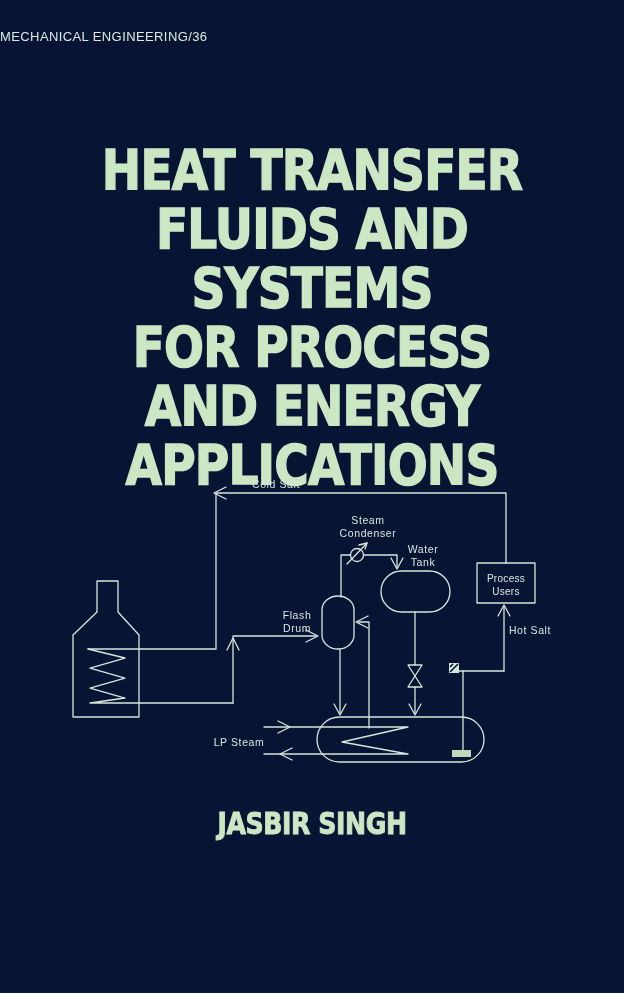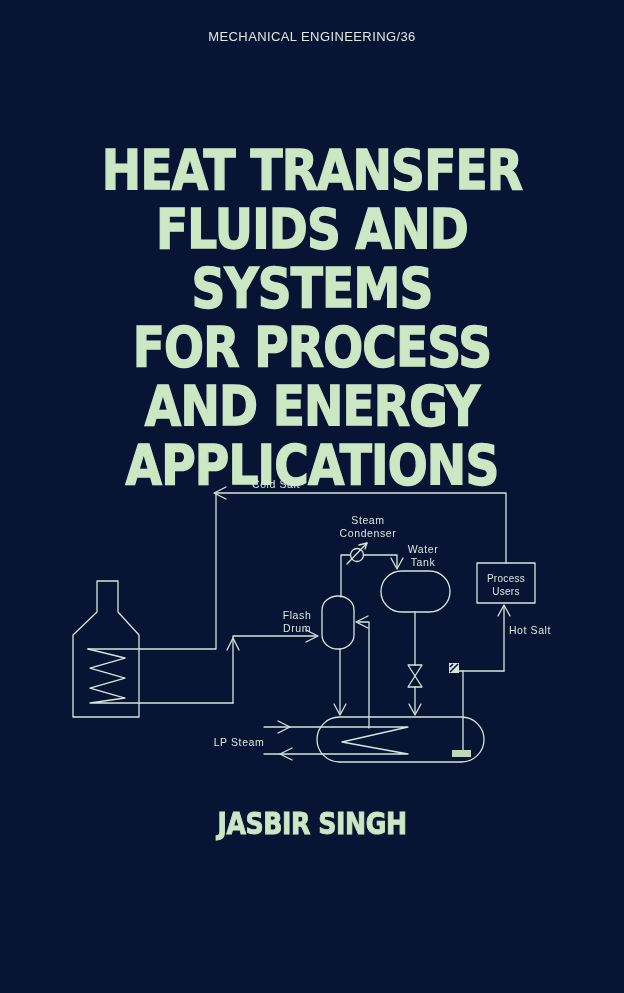--- a/index.html
+++ b/index.html
@@ -4,21 +4,20 @@
 <style>
   html,body { margin:0; padding:0; }
   body {
     width:624px; height:993px;
     background:#081434;
     position:relative; overflow:hidden;
     font-family:"Liberation Sans", sans-serif;
   }
   .series {
     position:absolute; top:29px; left:0; right:0;
-    text-align:center;
     color:#dde9e1; font-size:13px; letter-spacing:0.4px;
     font-family:"Liberation Sans", sans-serif;
   }
   .title {
     position:absolute; top:140px; left:0; right:0;
     text-align:center;
     color:#cbe7c4;
     font-family:"DejaVu Sans", sans-serif;
     font-weight:bold; font-size:56px; line-height:59px; letter-spacing:-1px;
     transform:scaleX(0.84); transform-origin:50% 0;

